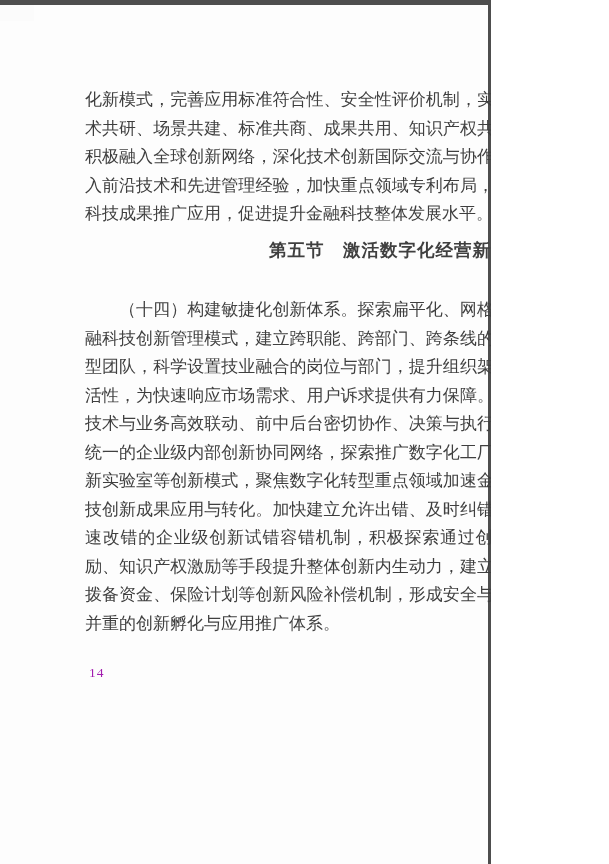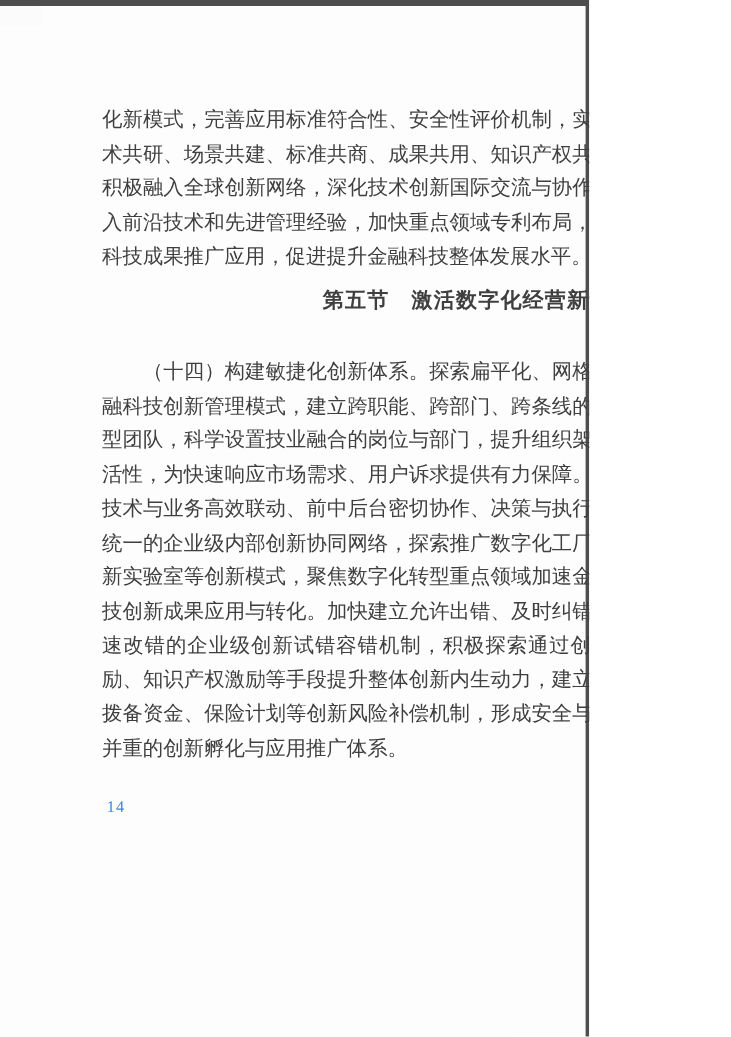--- a/index.html
+++ b/index.html
@@ -70,21 +70,21 @@
     letter-spacing: 1px;
     color: var(--text-color, #3f3f3f);
   }
   .page-number {
     margin-top: 28px;
     padding-left: 4px;
     font-size: 13.5px;
     line-height: 14px;
     letter-spacing: 1px;
     text-align: left;
-    color: #3b82f6;
+    color: #a21caf;
   }
 </style>
 </head>
 <body>
 
 <div class="scan-page">
   <div class="scan-edge-top"></div>
   <div class="scan-edge-right"></div>
   <div class="scan-corner-patch"></div>
   <div class="speck speck-1"></div>

